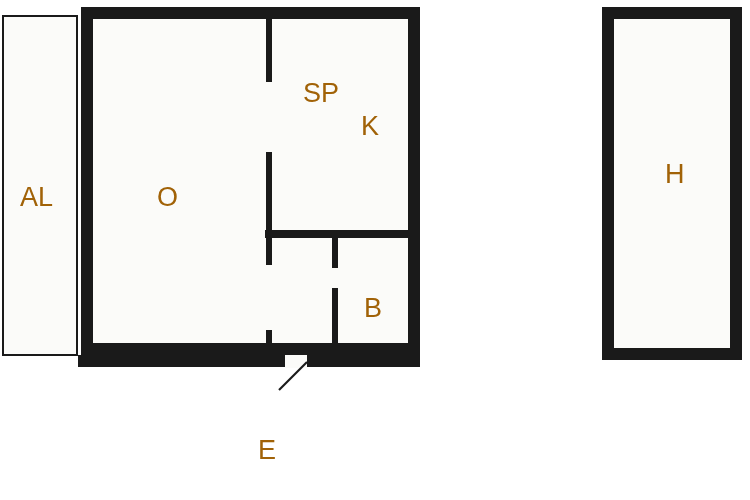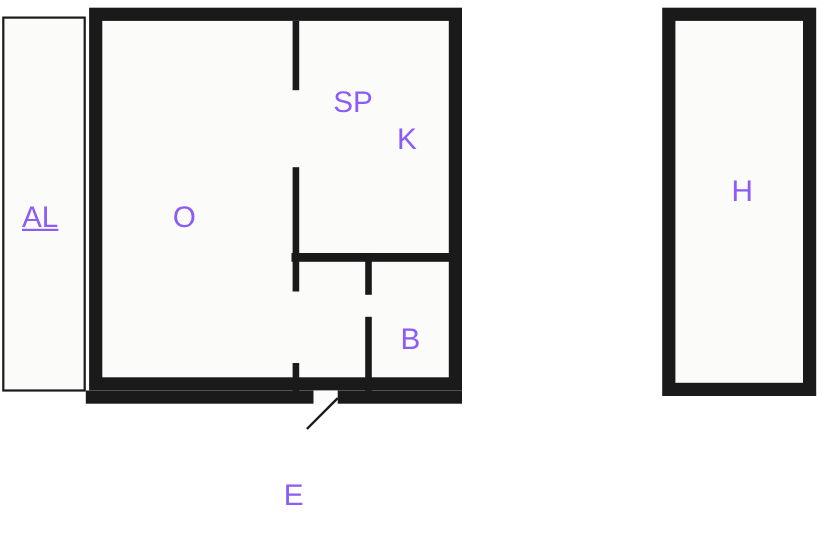--- a/index.html
+++ b/index.html
@@ -16,21 +16,21 @@
     overflow: hidden;
   }
 
   
   .wall {
     position: absolute;
     background: #1a1a1a;
   }
   .label {
     position: absolute;
-    color: #8b5cf6;
+    color: #a16207;
     font-weight: 400;
     line-height: 1;
     white-space: nowrap;
     -webkit-user-select: none;
     user-select: none;
   }
 
   
   #al-room {
     position: absolute;
@@ -94,21 +94,21 @@
     left: 602px;
     top: 7px;
     width: 140px;
     height: 353px;
     background: #fbfbf9;
     border: 12px solid #1a1a1a;
     box-sizing: border-box;
   }
 
   
-  #label-al { left: 20px;  top: 184px; font-size: 27px; text-decoration: underline; }
+  #label-al { left: 20px;  top: 184px; font-size: 27px; }
   #label-o  { left: 157px; top: 184px; font-size: 27px; }
   #label-sp { left: 303px; top: 80px;  font-size: 27px; }
   #label-k  { left: 361px; top: 113px; font-size: 27px; }
   #label-b  { left: 364px; top: 295px; font-size: 27px; }
   #label-h  { left: 665px; top: 161px; font-size: 27px; }
   #label-e  { left: 258px; top: 437px; font-size: 27px; }
 </style>
 </head>
 <body>
 

